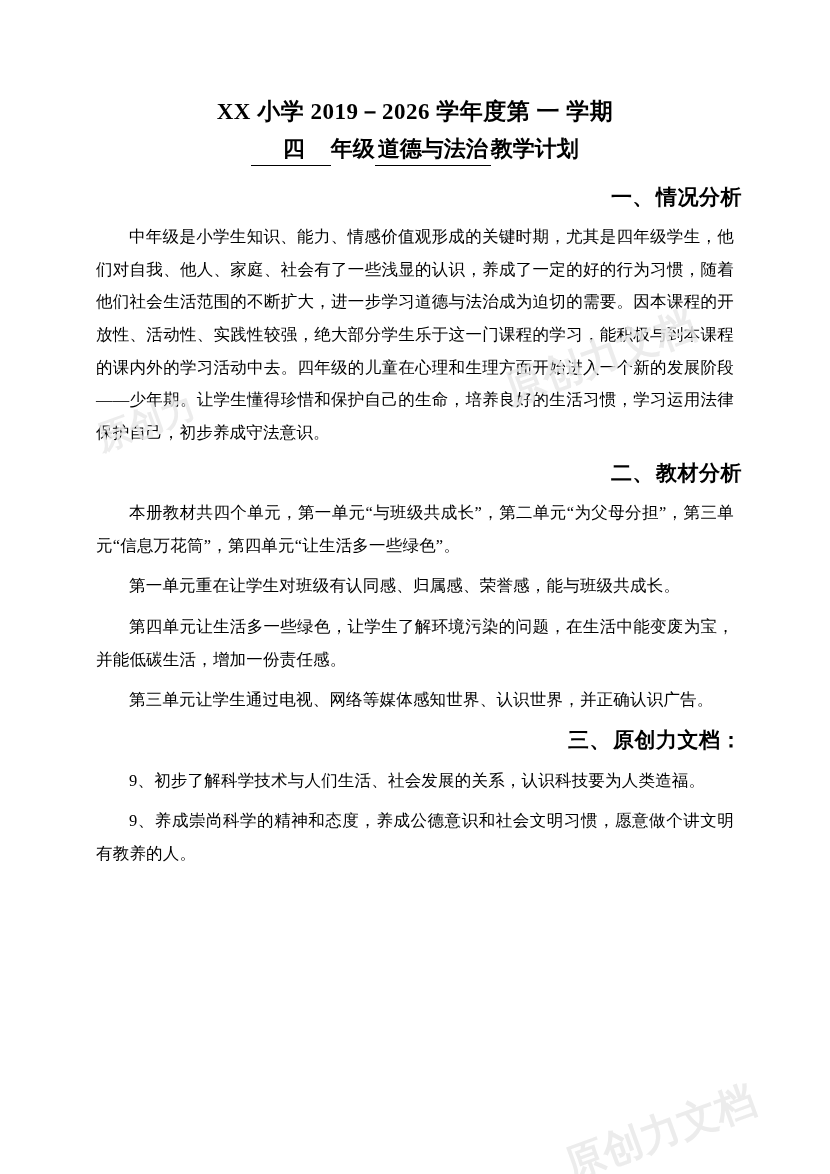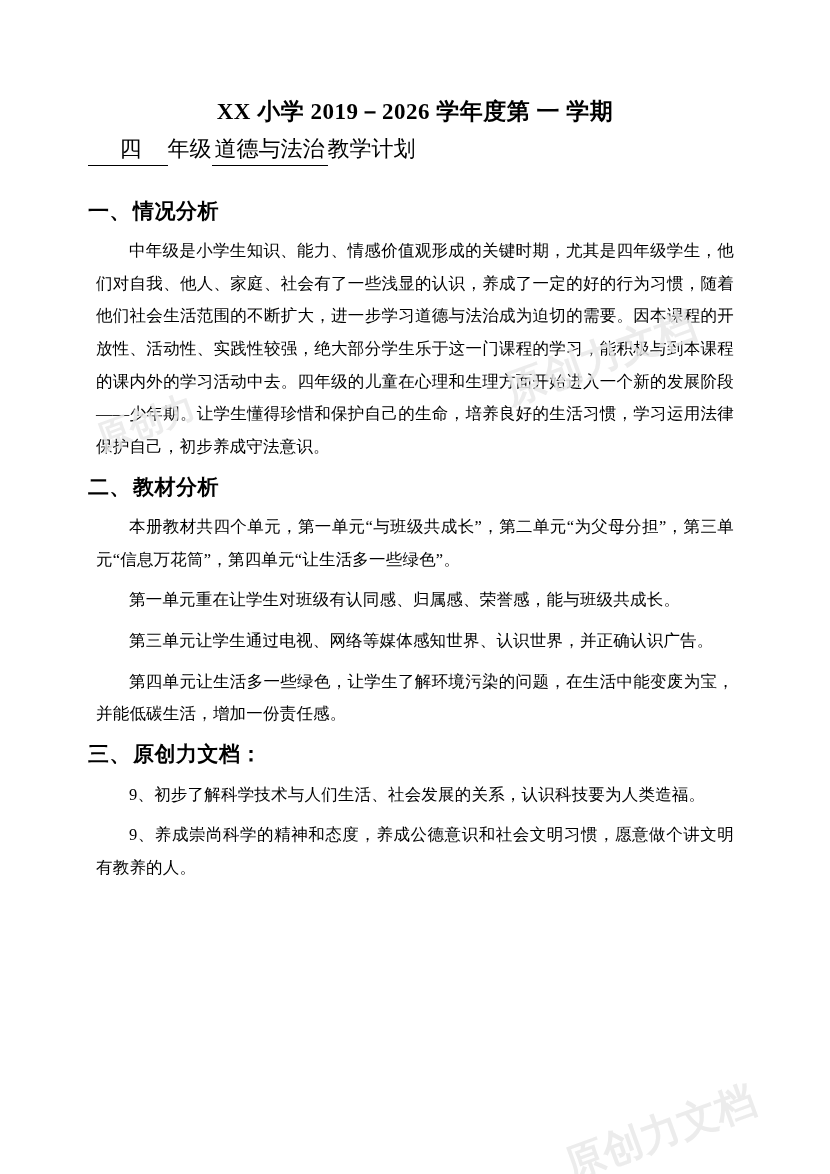--- a/index.html
+++ b/index.html
@@ -26,42 +26,44 @@
   .doc-title {
     text-align: center;
     font-weight: bold;
     font-size: 23px;
     letter-spacing: 0.5px;
     line-height: 1.5;
     margin: 0 0 2px 0;
     white-space: nowrap;
   }
   .doc-subtitle {
-    font-weight: normal;
+    text-align: center;
+    font-weight: bold;
     font-size: 22px;
     line-height: 1.5;
-    margin: 0 0 30px 0;
+    margin: 0 0 16px 0;
     white-space: nowrap;
   }
   .ul-blank {
     display: inline-block;
     border-bottom: 1.5px solid #000;
     padding: 0 6px;
   }
   .ul-text {
     display: inline-block;
     border-bottom: 1.5px solid #000;
     padding: 0 3px;
   }
   .heading {
     font-weight: bold;
     font-size: 21px;
     margin: 8px 0 4px 0;
     line-height: 1.5;
     letter-spacing: 0.5px;
+    text-align: right;
   }
   .heading .num {
     margin-right: 2px;
   }
   .para {
     font-size: 16.5px;
     line-height: 1.98;
     text-align: justify;
     text-justify: inter-ideograph;
     margin: 8px;
@@ -111,22 +113,22 @@
   <div class="heading">
     <span class="num">一、</span><span>情况分析</span>
   </div>
   <p class="para">中年级是小学生知识、能力、情感价值观形成的关键时期，尤其是四年级学生，他们对自我、他人、家庭、社会有了一些浅显的认识，养成了一定的好的行为习惯，随着他们社会生活范围的不断扩大，进一步学习道德与法治成为迫切的需要。因本课程的开放性、活动性、实践性较强，绝大部分学生乐于这一门课程的学习，能积极与到本课程的课内外的学习活动中去。四年级的儿童在心理和生理方面开始进入一个新的发展阶段——少年期。让学生懂得珍惜和保护自己的生命，培养良好的生活习惯，学习运用法律保护自己，初步养成守法意识。</p>
 
   <div class="heading">
     <span class="num">二、</span><span>教材分析</span>
   </div>
   <p class="para">本册教材共四个单元，第一单元“与班级共成长”，第二单元“为父母分担”，第三单元“信息万花筒”，第四单元“让生活多一些绿色”。</p>
   <p class="para">第一单元重在让学生对班级有认同感、归属感、荣誉感，能与班级共成长。</p>
+  <p class="para">第四单元让生活多一些绿色，让学生了解环境污染的问题，在生活中能变废为宝，并能低碳生活，增加一份责任感。</p>
   <p class="para">第三单元让学生通过电视、网络等媒体感知世界、认识世界，并正确认识广告。</p>
-  <p class="para">第四单元让生活多一些绿色，让学生了解环境污染的问题，在生活中能变废为宝，并能低碳生活，增加一份责任感。</p>
 
   <div class="heading">
     <span class="num">三、</span><span>原创力文档：</span>
   </div>
   <p class="para">9、初步了解科学技术与人们生活、社会发展的关系，认识科技要为人类造福。</p>
   <p class="para">9、养成崇尚科学的精神和态度，养成公德意识和社会文明习惯，愿意做个讲文明有教养的人。</p>
 
   <div class="watermark wm1">原创力文档</div>
   <div class="watermark wm2">原创力文档</div>
 

